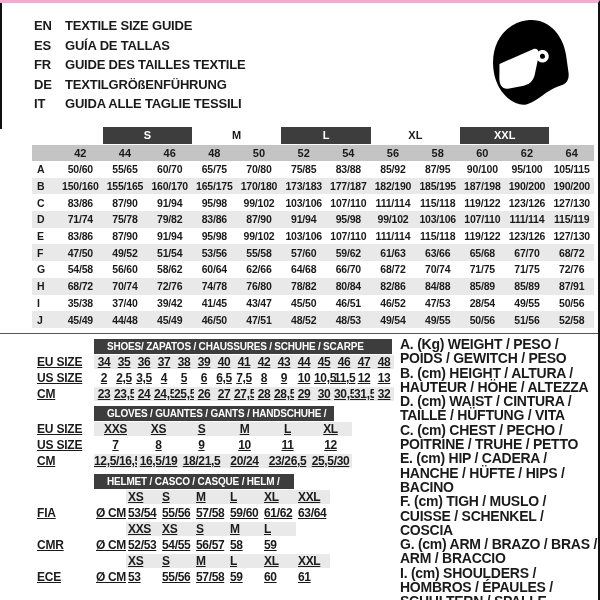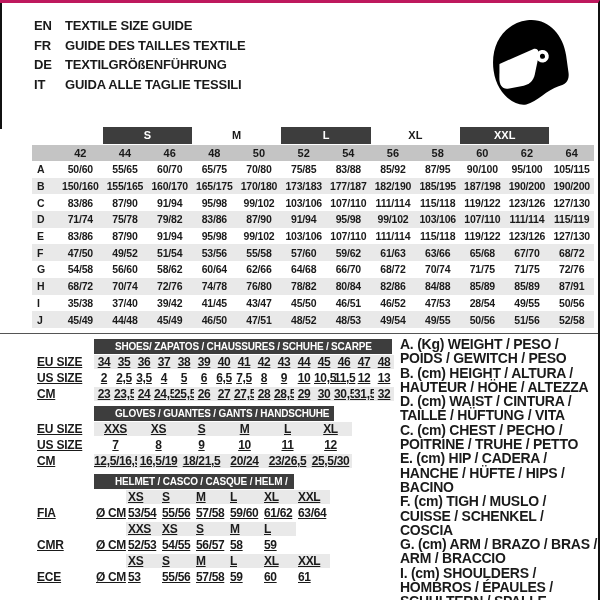--- a/index.html
+++ b/index.html
@@ -1,20 +1,20 @@
 <!DOCTYPE html>
 <html><head>
 <meta charset="utf-8">
 <style>
   html,body{margin:0;padding:0;background:#fff;}
   .page{
     position:relative;width:600px;height:600px;background:#fff;
     font-family:"Liberation Sans","DejaVu Sans",sans-serif;font-weight:700;
     color:var(--text,#1a1a1a);overflow:hidden;box-sizing:border-box;
-    border-top:3px solid #be185d;border-right:2px solid #111;
+    border-top:3px solid #f9a8d4;border-right:2px solid #111;
   }
   .border-left{position:absolute;left:0;top:0;width:2px;height:126px;background:#111;}
   
   .langs{position:absolute;left:34px;top:13px;}
   .lang-row{display:flex;font-size:13px;line-height:19.5px;letter-spacing:-0.2px;}
   .lang-code{width:31px;}
   
   .helmet{position:absolute;right:26px;top:12px;width:84px;height:98px;}
   
   .main-table{position:absolute;left:32px;top:124px;width:562px;}
@@ -29,21 +29,21 @@
   .dcell{text-align:center;}
   .rlabel{text-align:left;padding-left:5px;}
   
   .divider{position:absolute;left:0;top:330px;width:600px;height:1px;background:#555;}
   
   .btable{position:absolute;left:32px;}
   .shoesT{top:336px;}
   .glovesT{top:403px;}
   .helmetT{top:471px;}
   .btitle{background:var(--dark,#3d3d3d);color:#fff;font-size:10px;letter-spacing:-0.2px;
-    height:15px;line-height:15px;padding-left:21px;margin-left:62px;box-sizing:border-box;}
+    height:15px;line-height:15px;padding-left:13px;margin-left:62px;box-sizing:border-box;}
   .shoesT .btitle{width:298px;}
   .glovesT .btitle{width:240px;}
   .helmetT .btitle{width:200px;}
   .brow{display:grid;align-items:center;height:16px;font-size:12px;letter-spacing:-0.35px;text-decoration:underline;}
   .shoes-row{grid-template-columns:62px repeat(15,20px);}
   .gloves-row{grid-template-columns:62px repeat(6,43px);}
   .helmet-row{grid-template-columns:62px 32px repeat(6,34px);}
   .blabel{padding-left:5px;letter-spacing:-0.2px;}
   .bcell{text-align:center;}
   .bcell.la{text-align:left;padding-left:2px;}
@@ -55,20 +55,24 @@
 </head>
 <body>
 
 <div class="page" style="--dark: #3d3d3d; --strip: #c4c4c4; --stripe: #e9e9e9; --text: #1a1a1a;">
   <div class="border-left"></div>
 
   <div class="langs">
       <div class="lang-row">
         <div class="lang-code">EN</div>
         <div>TEXTILE SIZE GUIDE</div>
+      </div>
+      <div class="lang-row">
+        <div class="lang-code">ES</div>
+        <div>GUÍA DE TALLAS</div>
       </div>
       <div class="lang-row">
         <div class="lang-code">FR</div>
         <div>GUIDE DES TAILLES TEXTILE</div>
       </div>
       <div class="lang-row">
         <div class="lang-code">DE</div>
         <div>TEXTILGRÖßENFÜHRUNG</div>
       </div>
       <div class="lang-row">

